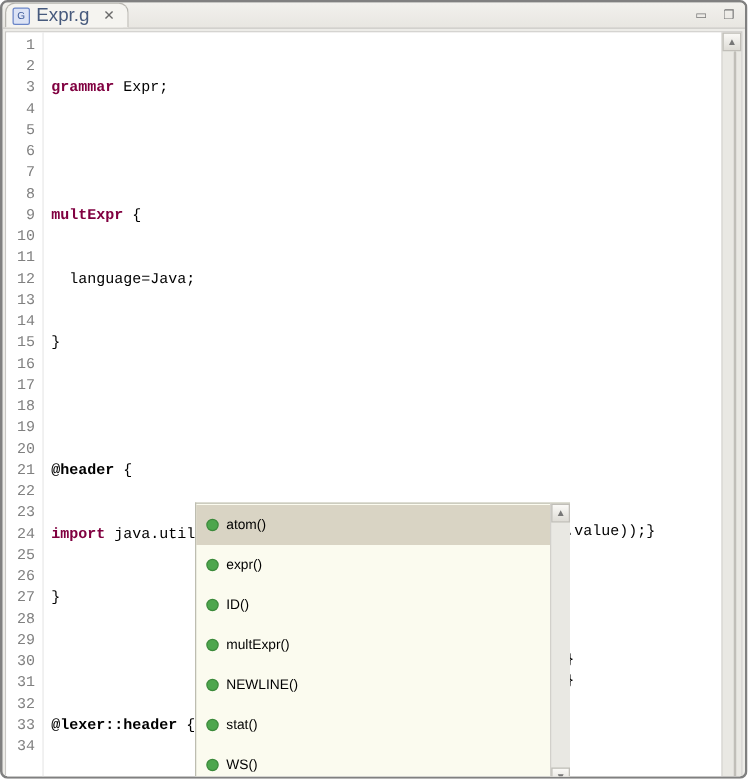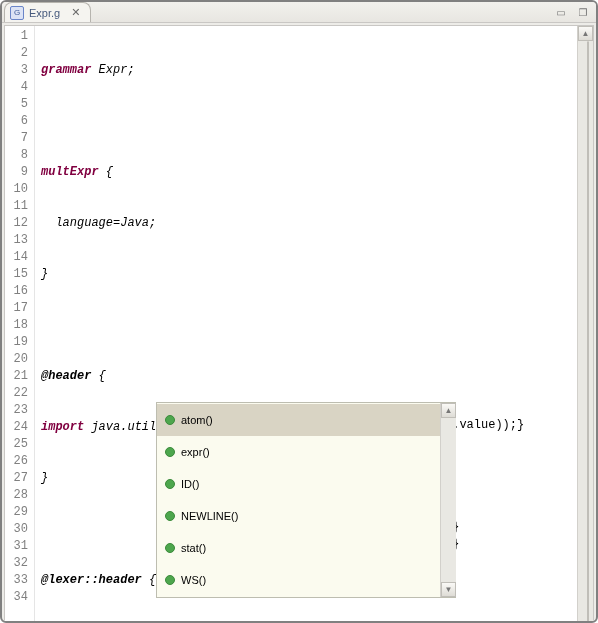--- a/index.html
+++ b/index.html
@@ -1,40 +1,40 @@
 <!DOCTYPE html>
 <html><head>
 <meta charset="utf-8">
 <style>
 * { margin: 0; padding: 0; box-sizing: border-box; }
 body { width: 598px; height: 623px; font-family: "Lucida Grande", Tahoma, sans-serif; font-size: 11px; overflow: hidden; background: #fff; }
 .window { width: 598px; height: 623px; border: 2px solid #808080; border-radius: 6px; background: #edece8; overflow: hidden; display: flex; flex-direction: column; }
 .tabbar { height: 22px; background: linear-gradient(#f2f1ed, #e8e6e1); border-bottom: 1px solid #c9c7c4; display: flex; align-items: flex-end; padding-left: 2px; position: relative; }
 .tab { display: flex; align-items: center; height: 20px; background: #f5f4f0; border: 1px solid #b6b4ae; border-bottom: none; border-top-left-radius: 8px; border-top-right-radius: 8px; padding: 0 10px 0 5px; gap: 5px; }
 .tab-icon { width: 14px; height: 14px; background: #dce3f5; border: 1px solid #6a85c8; border-radius: 2px; display: flex; align-items: center; justify-content: center; font-size: 8px; color: #3b5998; }
-.tab-title { color: #475a7d; font-size: 11px; }
+.tab-title { color: #475a7d; font-size: 15px; }
 .close-x { color: #6a6a6a; margin-left: 6px; font-size: 11px; }
 .winbtns { position: absolute; right: 6px; top: 3px; display: flex; gap: 8px; }
 .winbtn { width: 14px; height: 14px; color: #777; display: flex; align-items: center; justify-content: center; font-size: 10px; }
 
 .editor-wrap { flex: 1; display: flex; background: #fff; border: 1px solid #c9c7c4; margin: 2px; position: relative; }
 .gutter { width: 30px; background: #fff; border-right: 1px solid #e5e5e5; text-align: right; padding-right: 6px; color: #808080; font-family: "Courier New", monospace; font-size: 12px; line-height: 17px; padding-top: 2px; user-select: none; }
 .code { flex: 1; background: #fff; font-family: "Courier New", monospace; font-size: 12px; line-height: 17px; padding-top: 2px; padding-left: 6px; white-space: pre; position: relative; overflow: hidden; }
-.code .line { height: 17px; font-style: italic; }
+.code .line { height: 17px; }
 .k-key { color: #800040; font-weight: bold; }
 .k-dir { color: #000000; font-weight: bold; }
 
 .vscroll { width: 16px; background: #e9e8e3; border-left: 1px solid #d2d0cb; display: flex; flex-direction: column; align-items: center; }
 .vscroll .arrow { height: 15px; width: 100%; background: linear-gradient(#faf9f6,#dedcd6); border: 1px solid #c0beb8; display: flex; align-items: center; justify-content: center; font-size: 8px; color: #777; }
 .vscroll .track { flex: 1; position: relative; }
 .vscroll .thumb { position: absolute; left: 1px; right: 1px; top: 0; height: 100%; background: linear-gradient(90deg,#f2f1ed,#d8d6d1); border: 1px solid #c0beb8; border-radius: 2px; }
 
 .caret-box { position: absolute; background: #fbfbef; border: 1px solid #bdbdb0; border-right: none; width: 300px; z-index: 10; display: flex; font-family: Tahoma, sans-serif; font-size: 11px; }
 .caret-list { flex: 1; padding: 1px 0; }
-.caret-item { display: flex; align-items: center; height: 32px; padding: 0 8px; gap: 6px; }
+.caret-item { display: flex; align-items: center; height: 16px; padding: 16px 8px; gap: 6px; }
 .caret-item.sel { background: #d9d4c4; }
 .bullet { width: 10px; height: 10px; background: #4da64d; border-radius: 50%; border: 1px solid #3b8a3b; flex-shrink: 0; }
 .caret-scroll { width: 16px; background: #e9e8e3; border-left: 1px solid #d2d0cb; display: flex; flex-direction: column; }
 .caret-scroll .arrow { height: 15px; background: linear-gradient(#faf9f6,#dedcd6); border: 1px solid #c0beb8; display: flex; align-items: center; justify-content: center; font-size: 8px; color: #777; }
 .caret-scroll .track { flex: 1; }
 </style>
 </head>
 <body>
 
 <div class="window">
@@ -150,20 +150,24 @@
           <div class="caret-item">
             <span class="bullet"></span>
             <span>expr()</span>
           </div>
           <div class="caret-item">
             <span class="bullet"></span>
             <span>ID()</span>
           </div>
           <div class="caret-item">
             <span class="bullet"></span>
+            <span>multExpr()</span>
+          </div>
+          <div class="caret-item">
+            <span class="bullet"></span>
             <span>NEWLINE()</span>
           </div>
           <div class="caret-item">
             <span class="bullet"></span>
             <span>stat()</span>
           </div>
           <div class="caret-item">
             <span class="bullet"></span>
             <span>WS()</span>
           </div>

